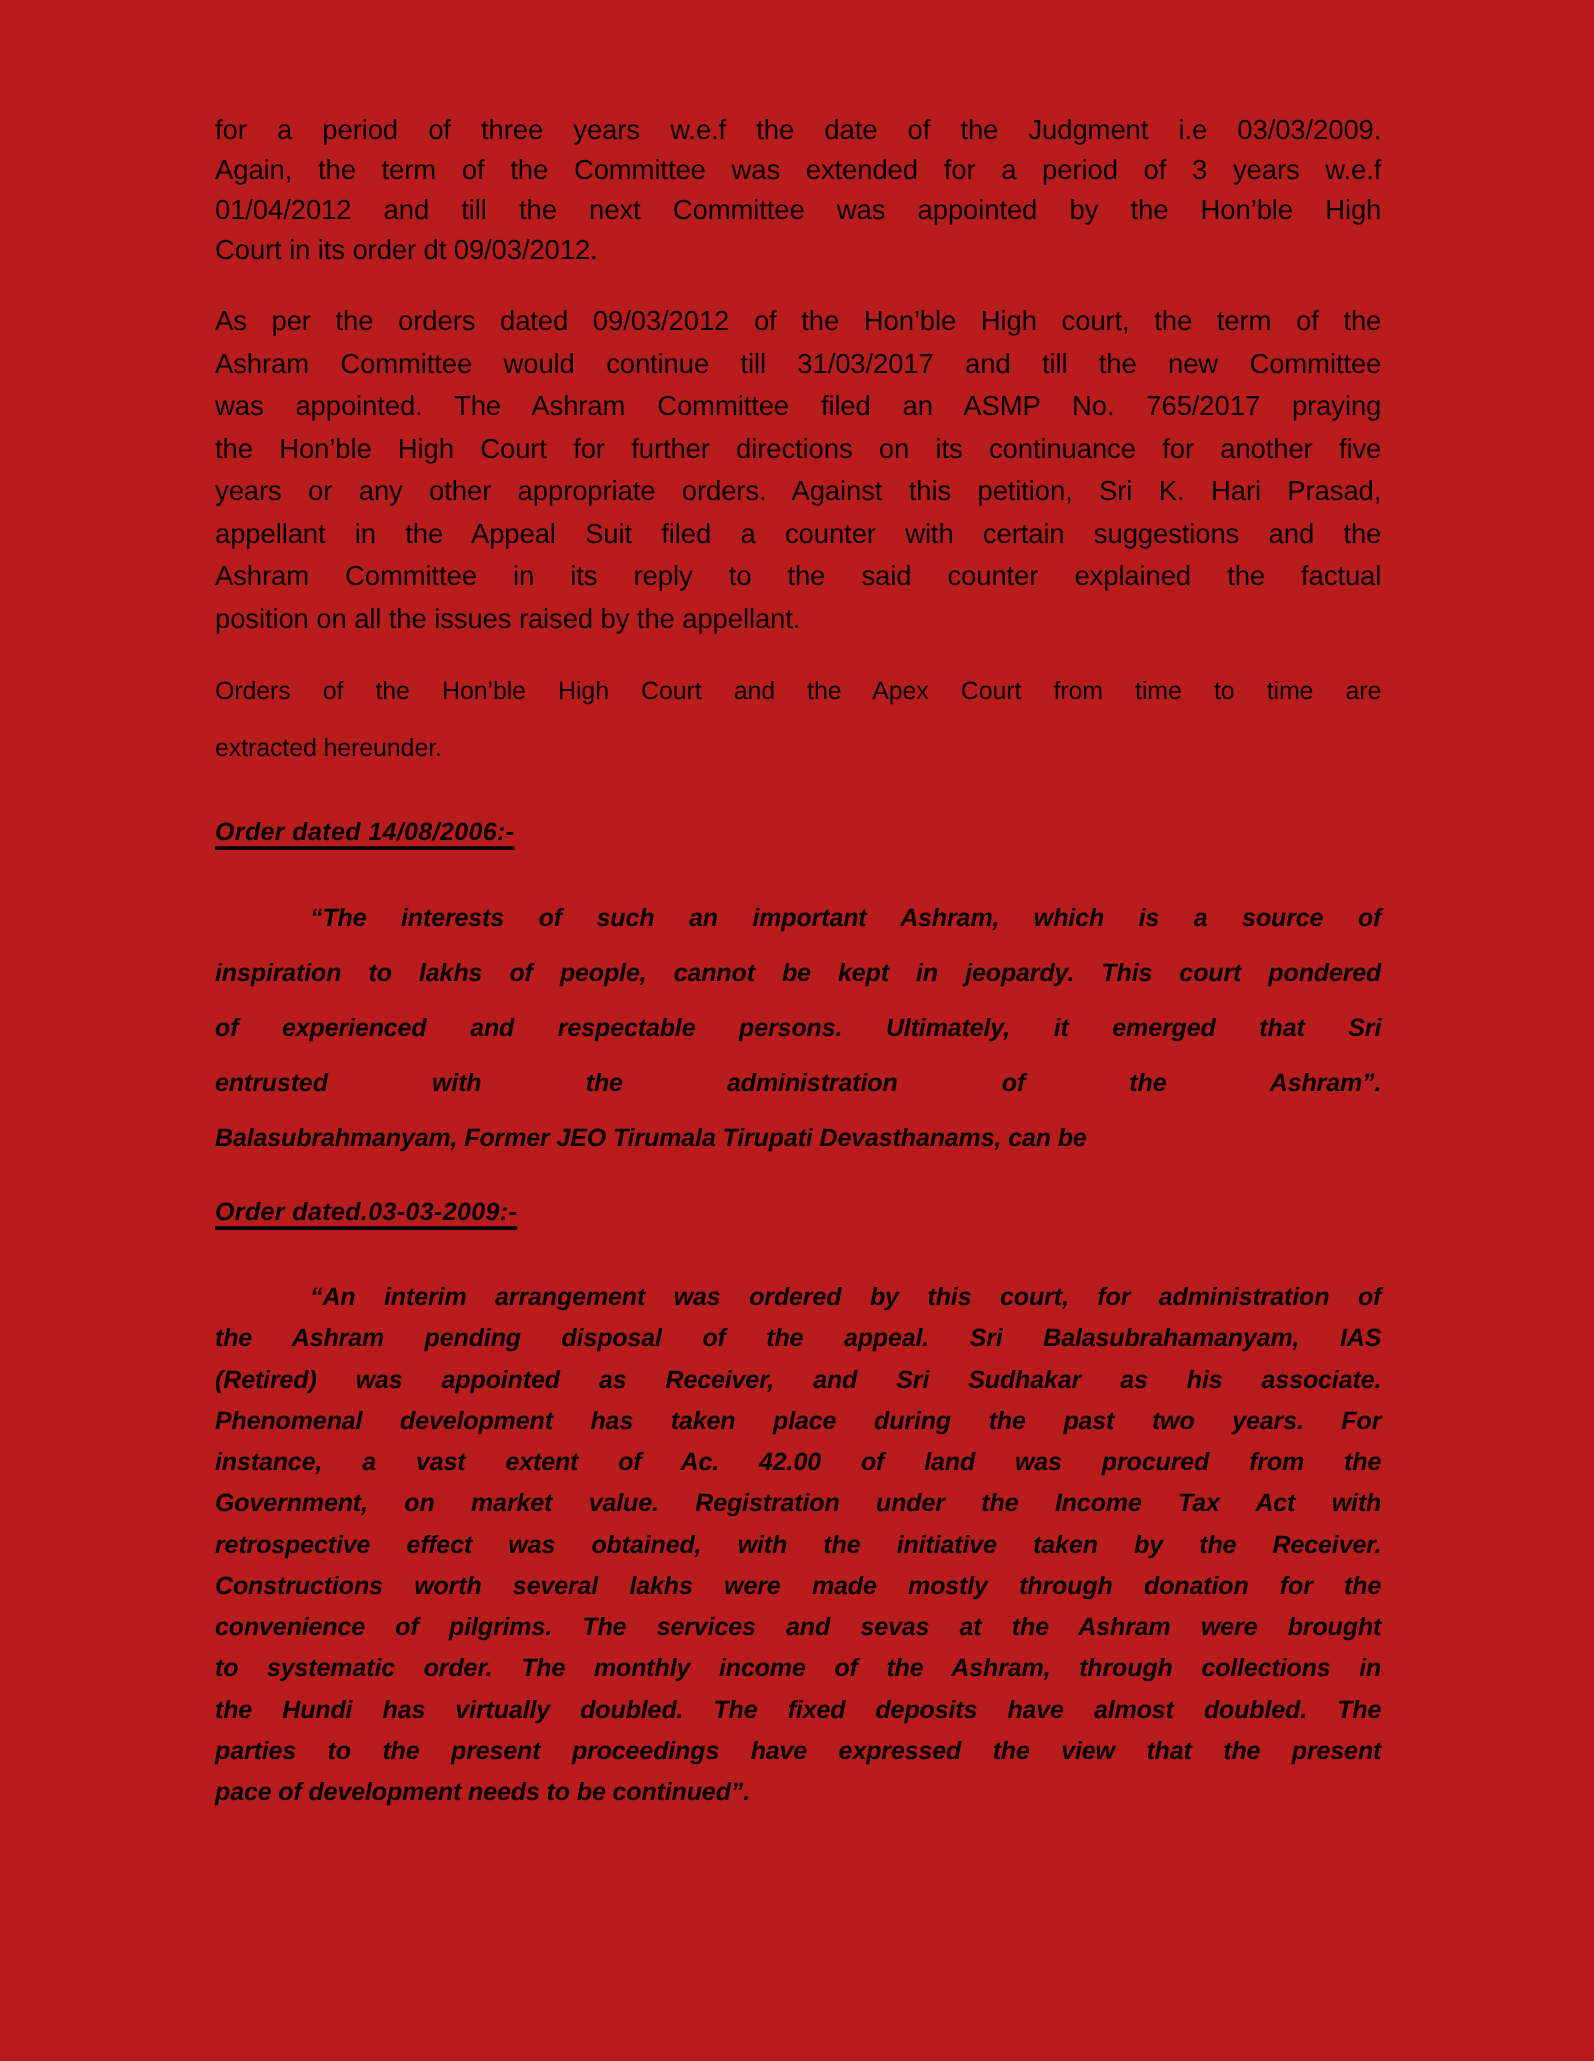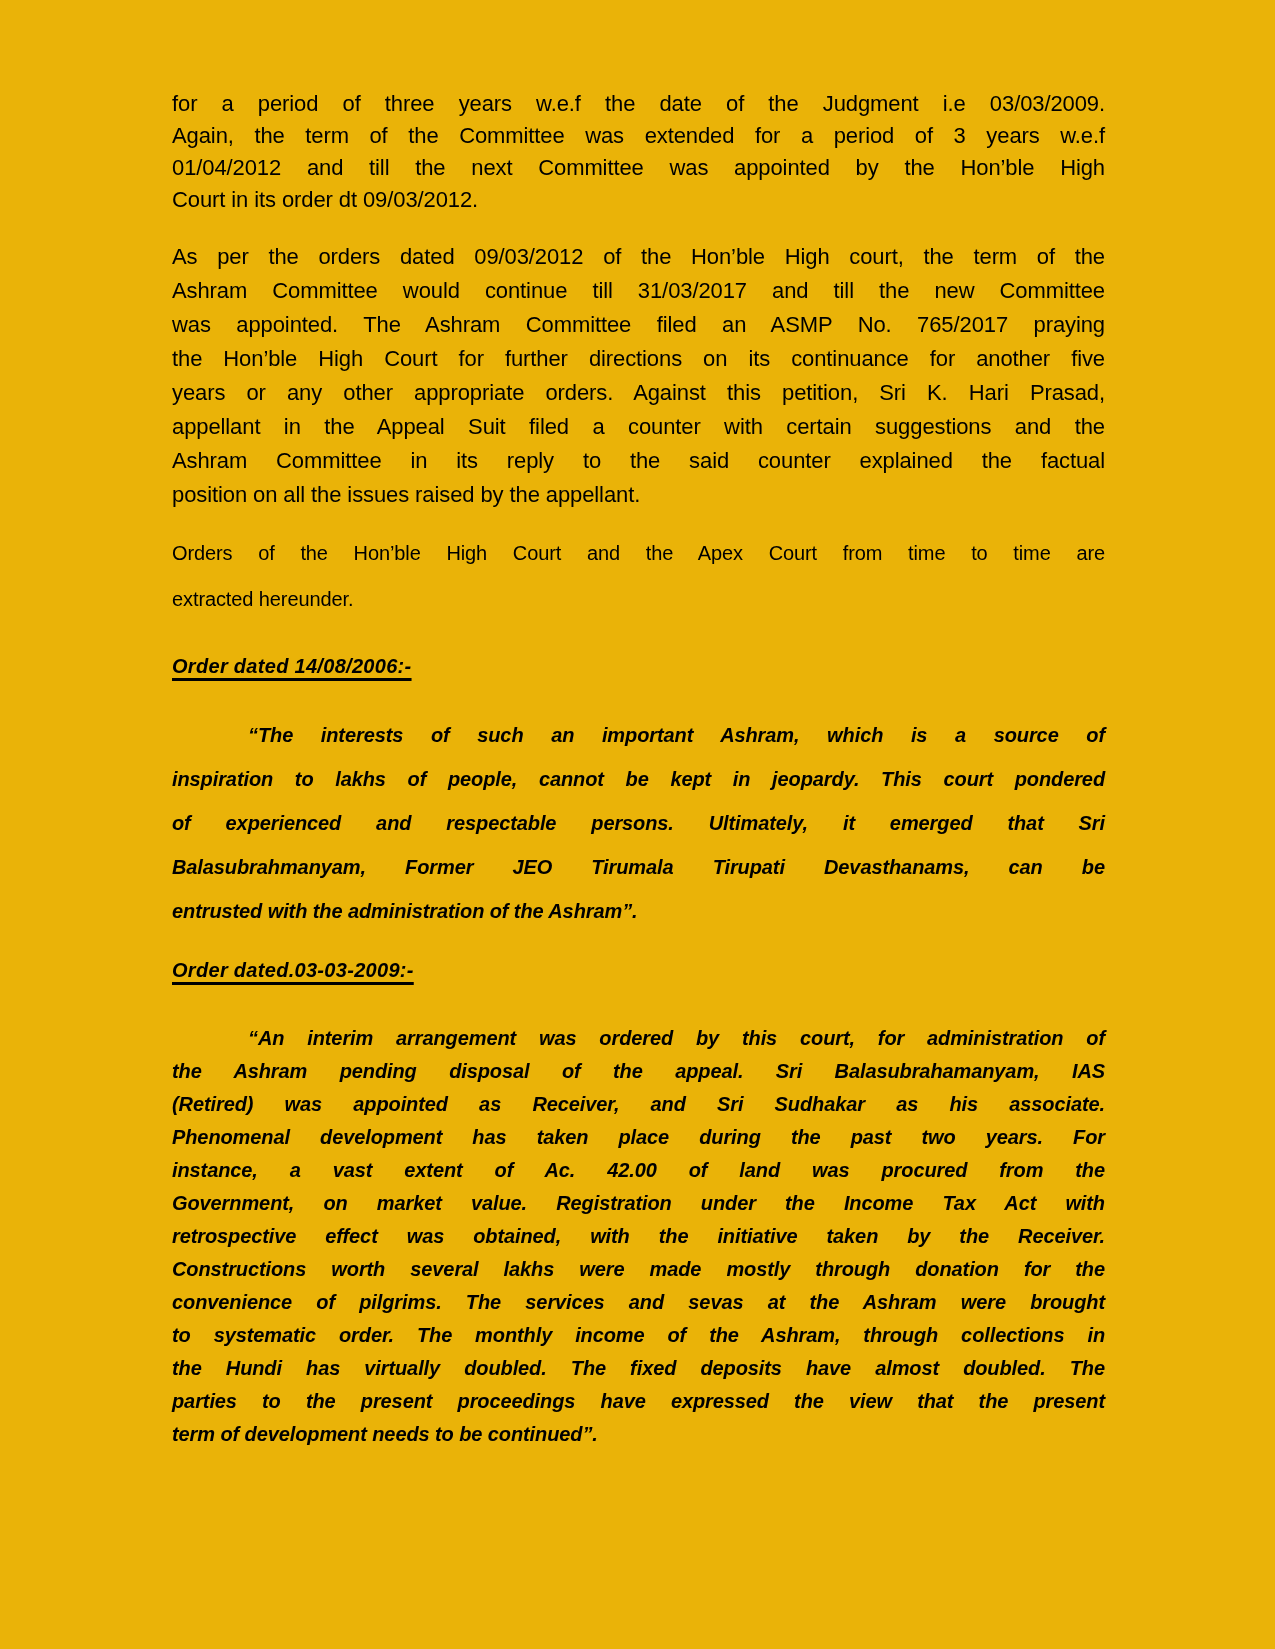--- a/index.html
+++ b/index.html
@@ -4,21 +4,21 @@
 <style>
   html, body {
     margin: 0;
     padding: 0;
     background: #ffffff;
   }
   .page {
     position: relative;
     width: 1275px;
     height: 1649px;
-    background: #eab308;
+    background: #b91c1c;
     overflow: hidden;
     font-family: "Liberation Sans", "DejaVu Sans", sans-serif;
     color: #000000;
   }
   .content {
     position: absolute;
     left: 172px;
     top: 88px;
     width: 933px;
   }
@@ -86,38 +86,38 @@
       </div>
 
     <div class="order-heading h-2006">
       <span class="hd">Order dated 14/08/2006:-</span>
     </div>
 
     <div class="para quote q-2006">
         <div class="tline">“The interests of such an important Ashram, which is a source of</div>
         <div class="tline">inspiration to lakhs of people, cannot be kept in jeopardy. This court pondered</div>
         <div class="tline">of experienced and respectable persons. Ultimately, it emerged that Sri</div>
+        <div class="tline">entrusted with the administration of the Ashram”.</div>
         <div class="tline">Balasubrahmanyam, Former JEO Tirumala Tirupati Devasthanams, can be</div>
-        <div class="tline">entrusted with the administration of the Ashram”.</div>
       </div>
 
     <div class="order-heading h-2009">
       <span class="hd">Order dated.03-03-2009:-</span>
     </div>
 
     <div class="para quote q-2009">
         <div class="tline">“An interim arrangement was ordered by this court, for administration of</div>
         <div class="tline">the Ashram pending disposal of the appeal. Sri Balasubrahamanyam, IAS</div>
         <div class="tline">(Retired) was appointed as Receiver, and Sri Sudhakar as his associate.</div>
         <div class="tline">Phenomenal development has taken place during the past two years. For</div>
         <div class="tline">instance, a vast extent of Ac. 42.00 of land was procured from the</div>
         <div class="tline">Government, on market value. Registration under the Income Tax Act with</div>
         <div class="tline">retrospective effect was obtained, with the initiative taken by the Receiver.</div>
         <div class="tline">Constructions worth several lakhs were made mostly through donation for the</div>
         <div class="tline">convenience of pilgrims. The services and sevas at the Ashram were brought</div>
         <div class="tline">to systematic order. The monthly income of the Ashram, through collections in</div>
         <div class="tline">the Hundi has virtually doubled. The fixed deposits have almost doubled. The</div>
         <div class="tline">parties to the present proceedings have expressed the view that the present</div>
-        <div class="tline">term of development needs to be continued”.</div>
+        <div class="tline">pace of development needs to be continued”.</div>
       </div>
 
   </div>
 </div>
 
 </body></html>

